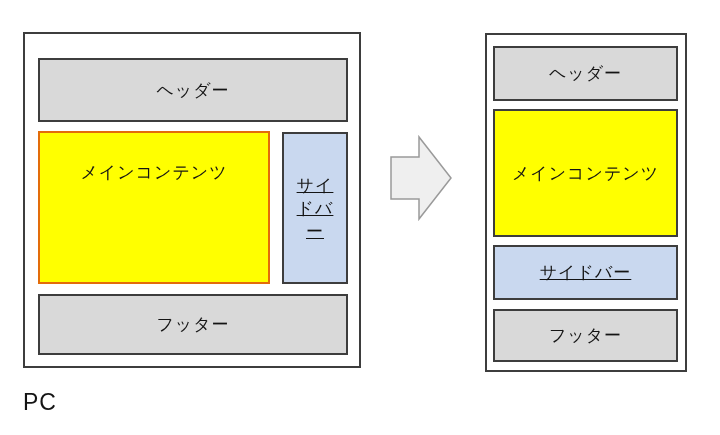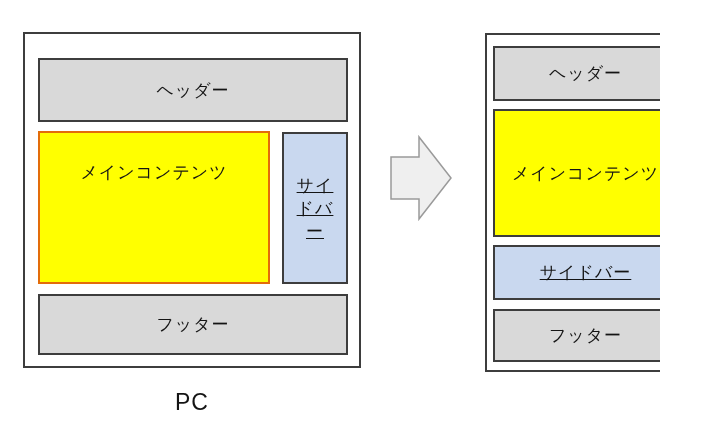--- a/index.html
+++ b/index.html
@@ -2,21 +2,21 @@
 <html style="--box_gray: #d9d9d9; --box_yellow: #ffff00; --box_blue: #c9d8ef; --border_dark: #3d3d3d; --main_border_orange: #e36c0a; --arrow_fill: #efefef; --arrow_stroke: #9a9a9a; --text: #141414;"><head>
 <meta charset="utf-8">
 <style>
   html, body {
     margin: 0;
     padding: 0;
     background: #ffffff;
   }
   .stage {
     position: relative;
-    width: 660px;
+    width: 720px;
     height: 435px;
     background: #ffffff;
     font-family: "Liberation Sans", "DejaVu Sans", sans-serif;
     color: #141414;
     overflow: hidden;
   }
   .abs { position: absolute; box-sizing: border-box; }
 
   .frame {
     border: 2px solid var(--border_dark, #3d3d3d);
@@ -58,21 +58,20 @@
 
   
   #sp-frame   { left: 485px; top: 33px;  width: 202px; height: 339px; }
   #sp-header  { left: 493px; top: 46px;  width: 185px; height: 55px; }
   #sp-main    { left: 493px; top: 109px; width: 185px; height: 128px; }
   #sp-sidebar { left: 493px; top: 245px; width: 185px; height: 55px; }
   #sp-footer  { left: 493px; top: 309px; width: 185px; height: 53px; }
   #sp-caption { left: 485px; top: 387px; width: 202px; }
 
   .caption {
-    text-align: center;
     font-size: 23px;
     letter-spacing: 1px;
   }
 </style>
 </head>
 <body>
 
 <div class="stage">
 
   <div class="abs frame" id="pc-frame"></div>

